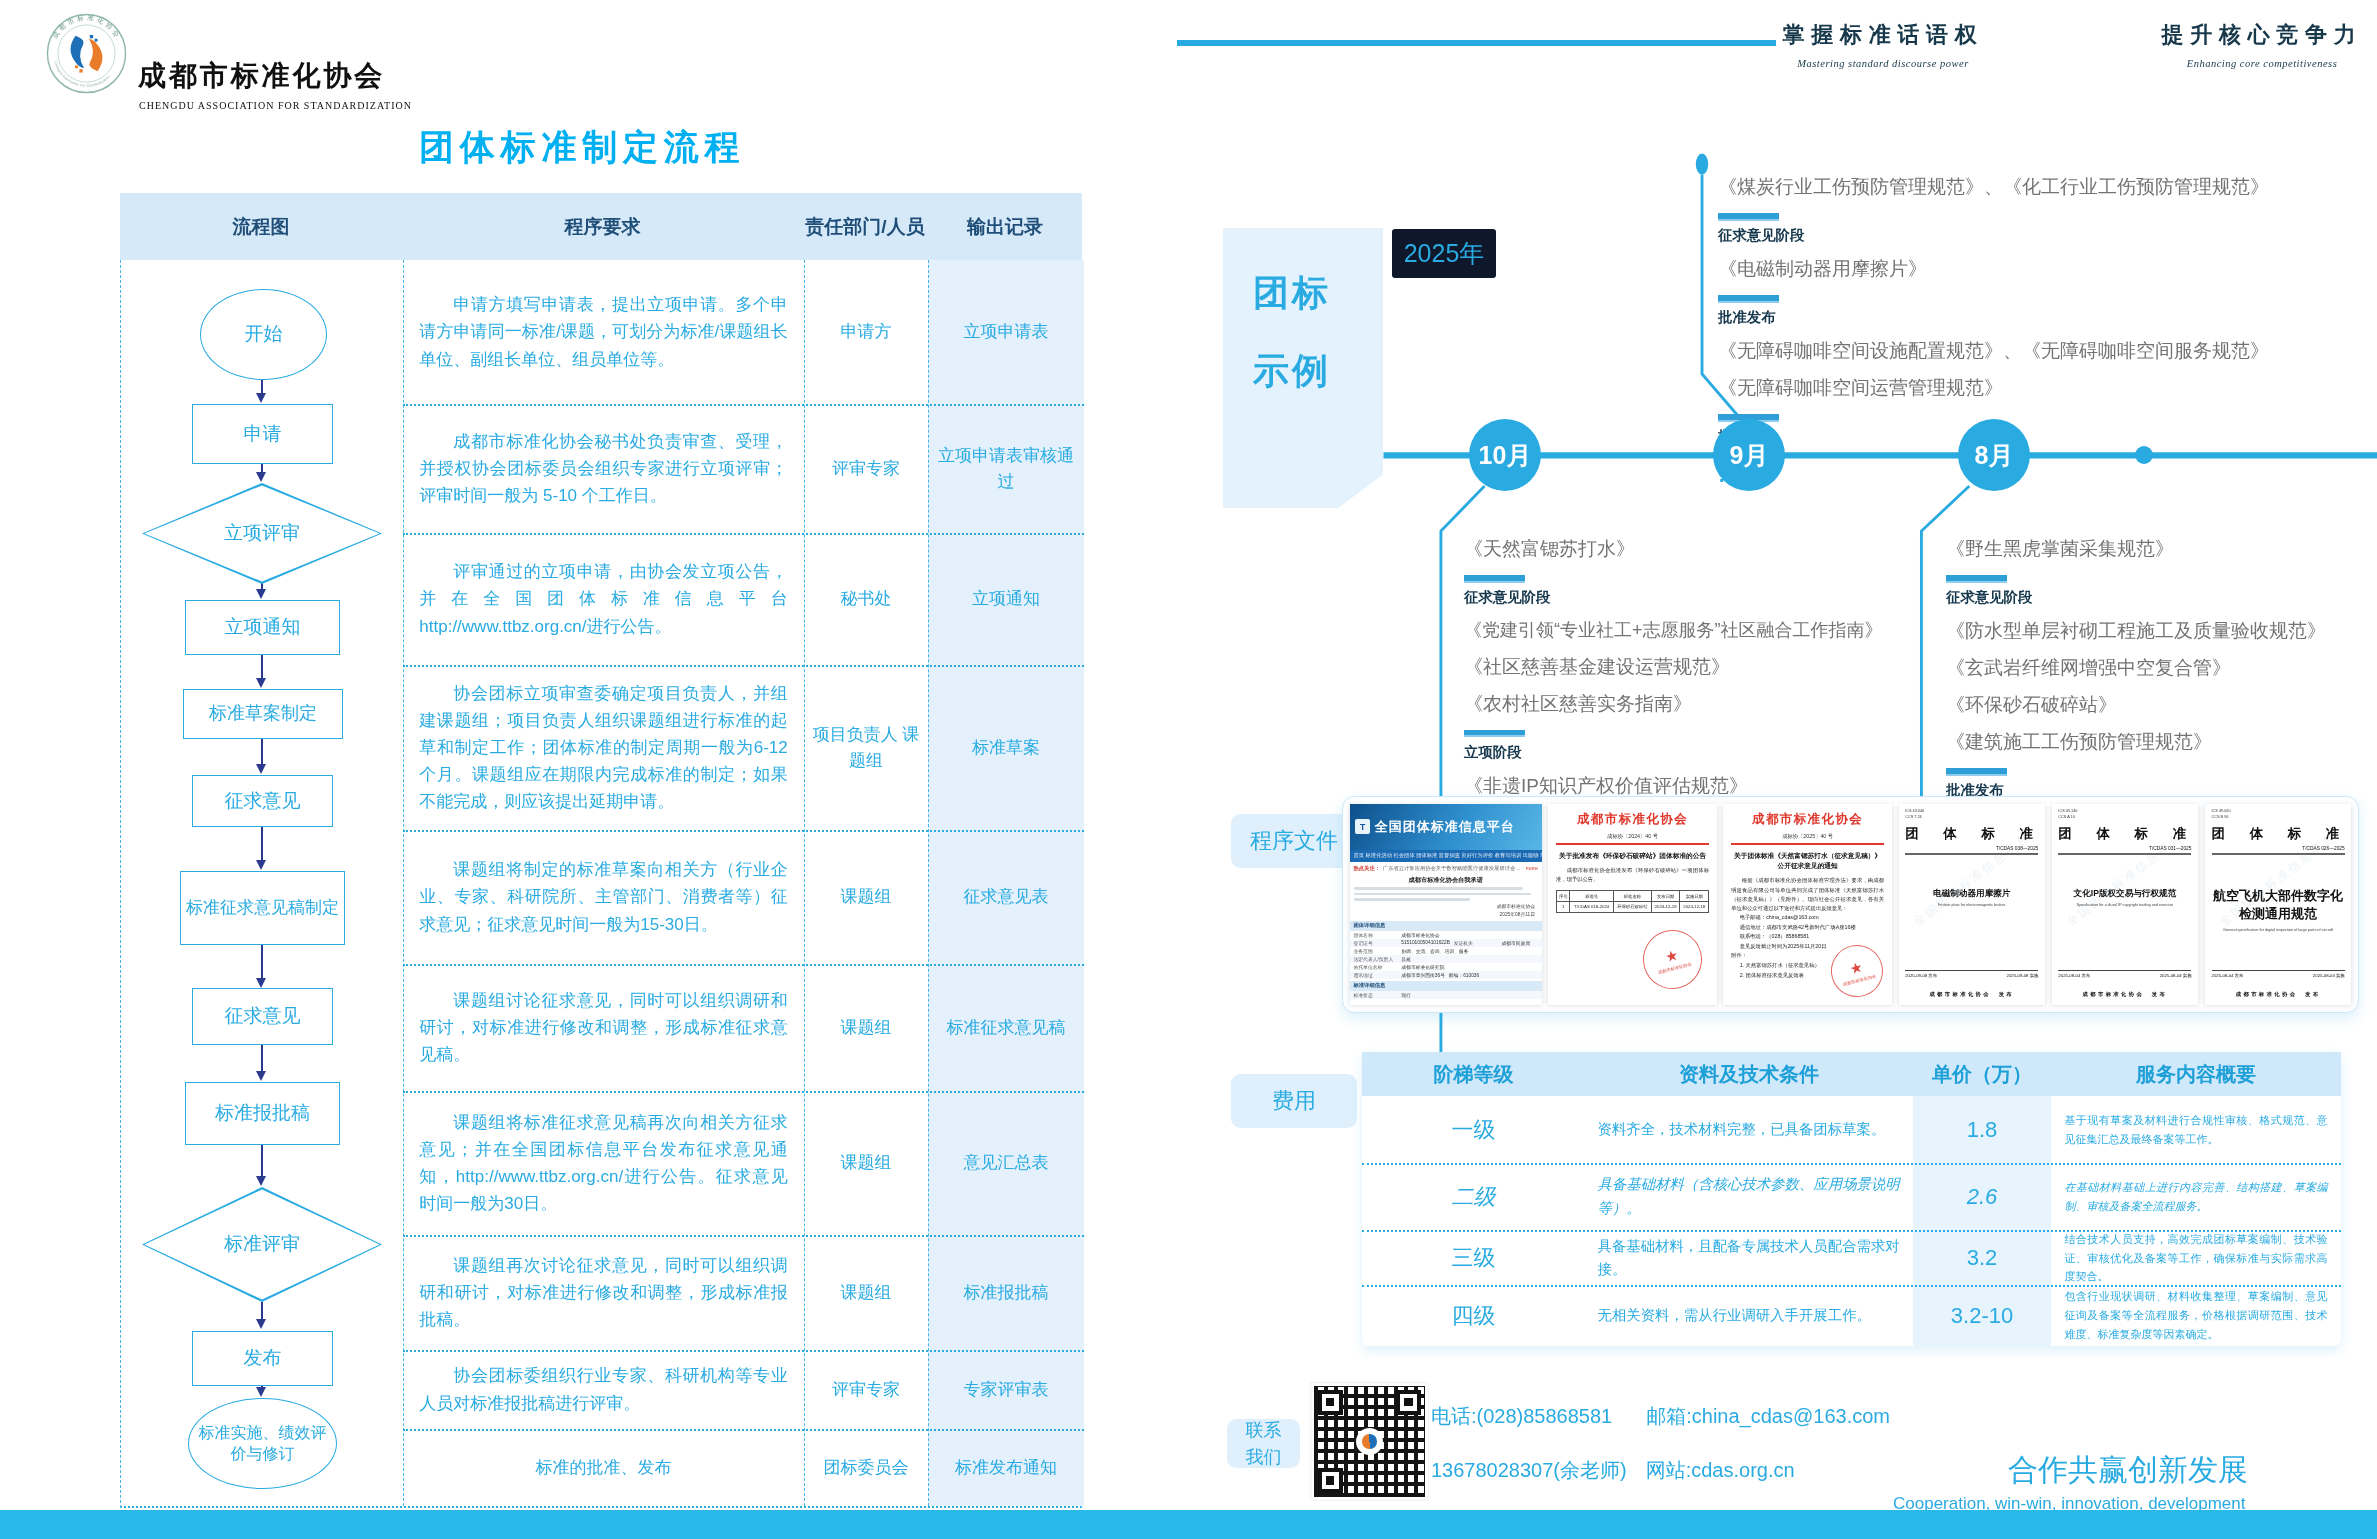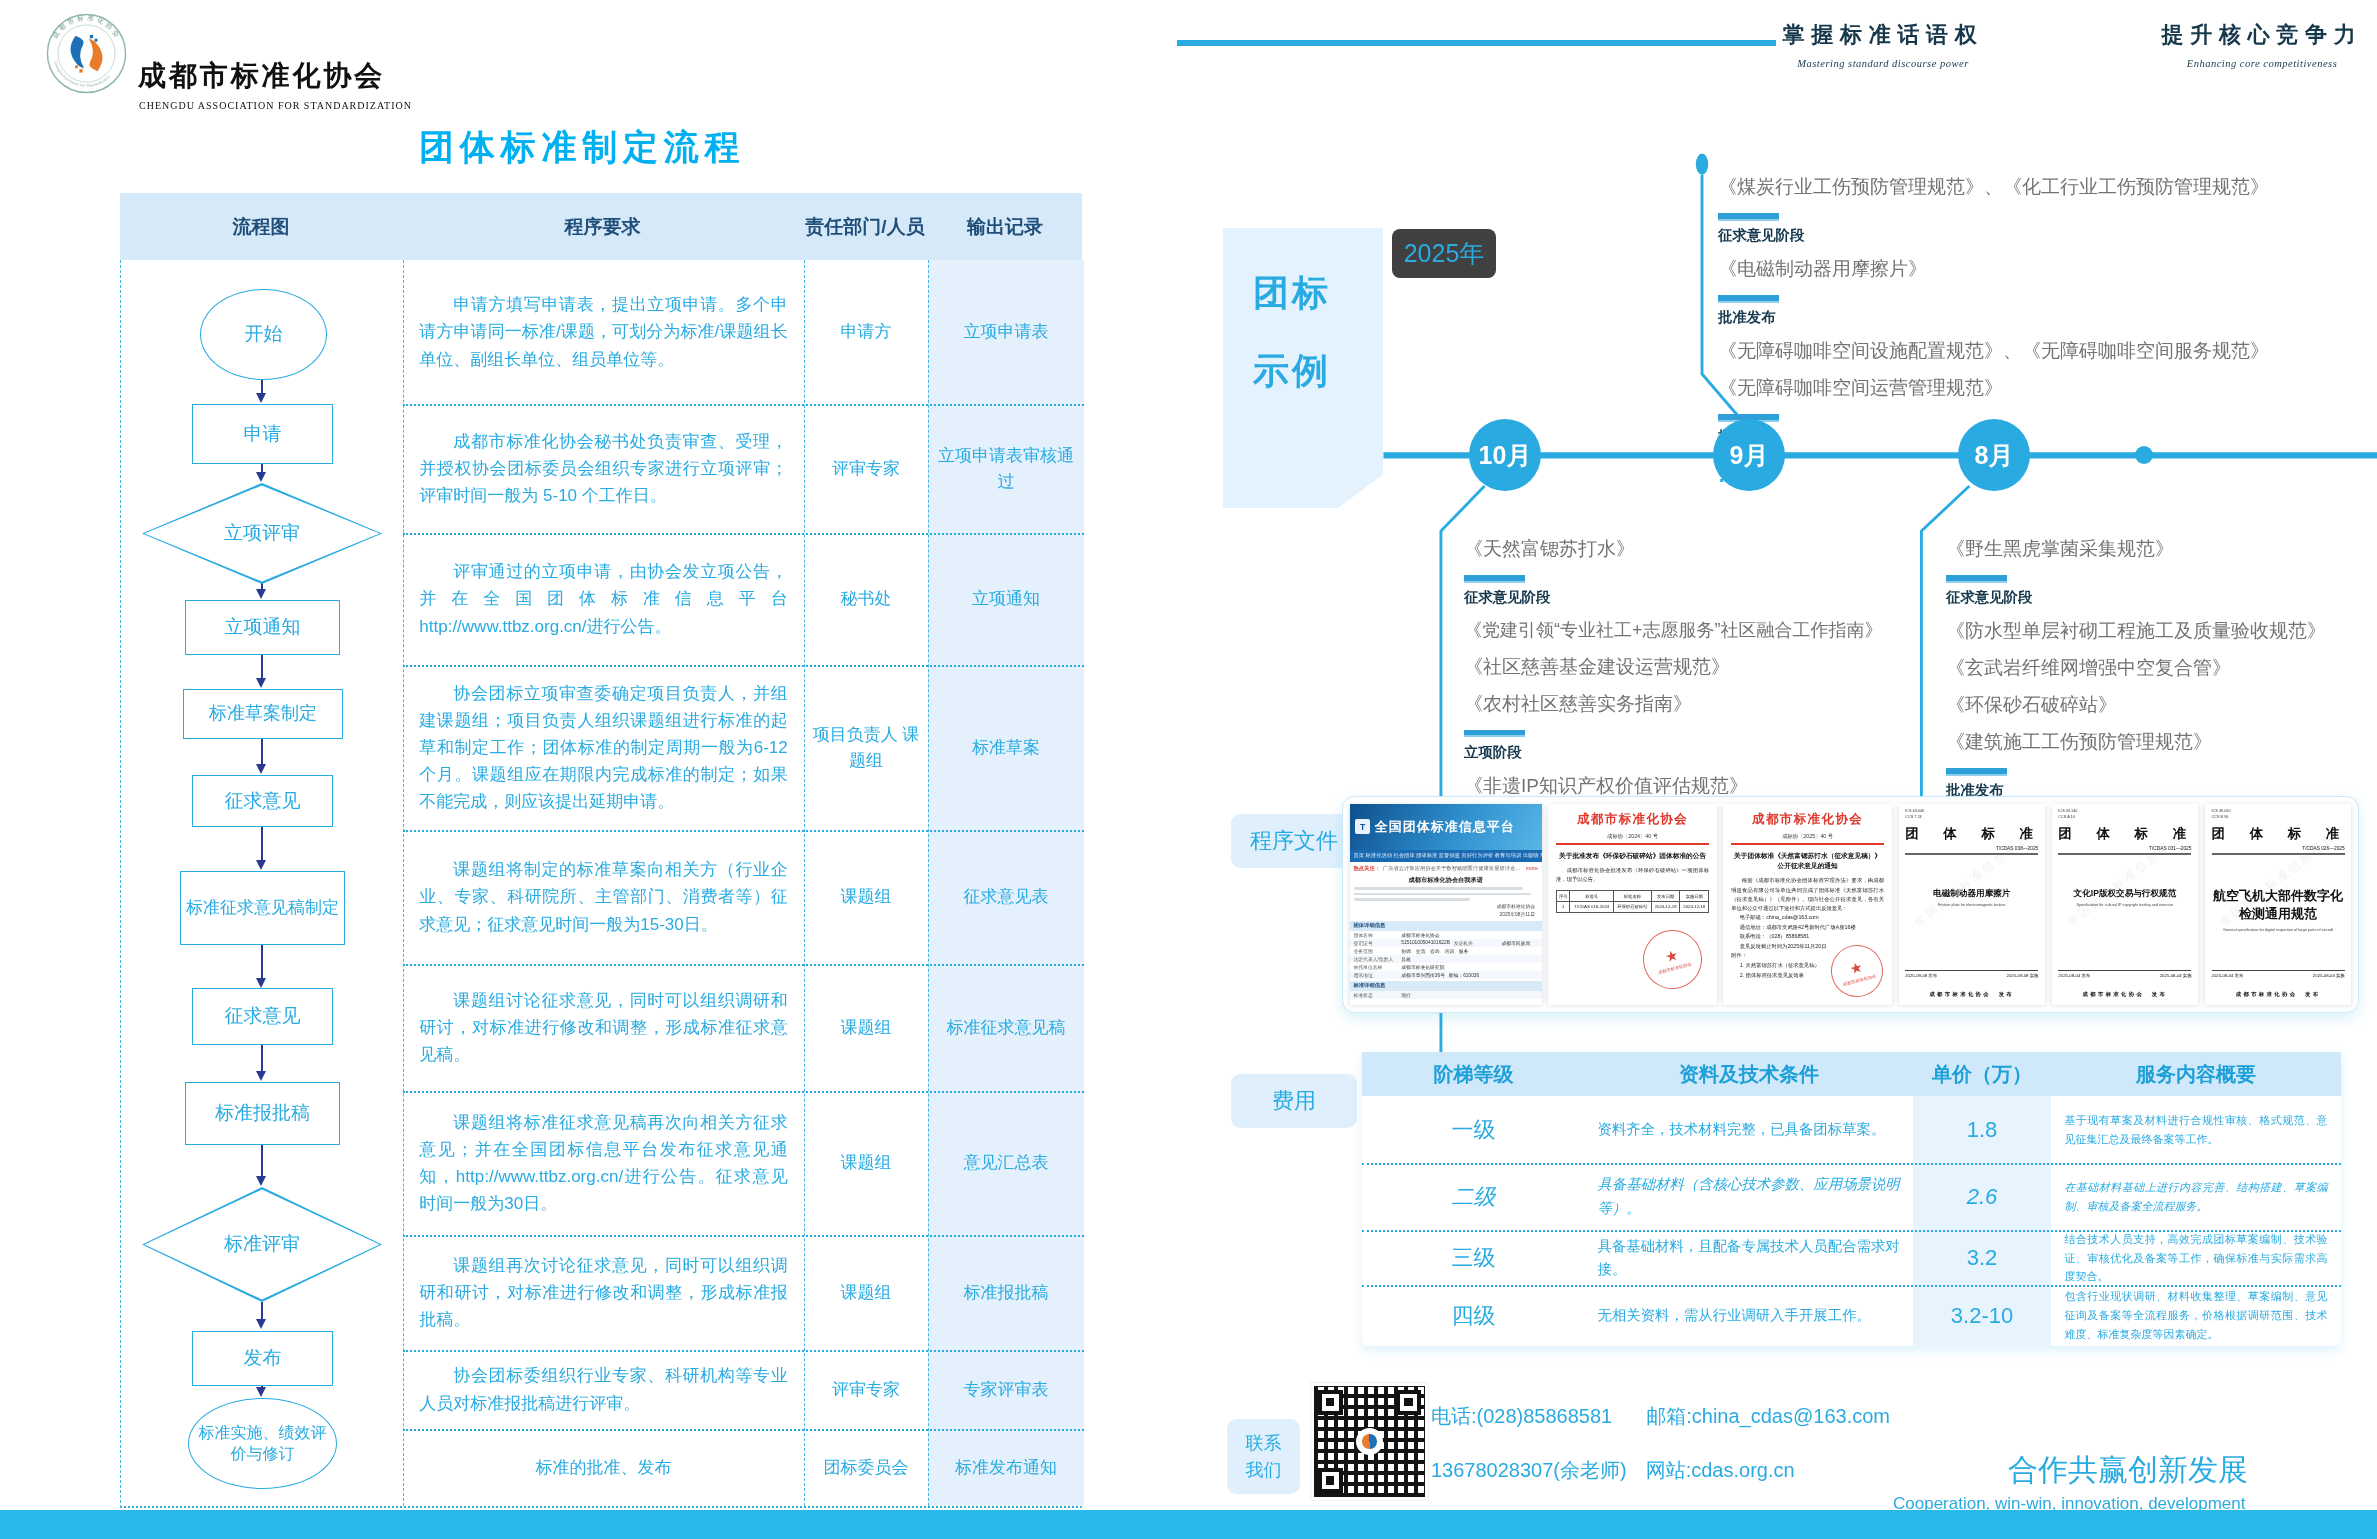--- a/index.html
+++ b/index.html
@@ -50,21 +50,21 @@
   .d-label{position:relative;z-index:3;}
   .farrow{position:absolute;left:140px;width:2.4px;background:#2a3a8f;z-index:1;}
   .farrow::after{content:"";position:absolute;left:-4.8px;bottom:-9.6px;border:5.8px solid transparent;
                  border-top:10.5px solid #2a3a8f;border-bottom:none;}
 
   
   .ex-box{position:absolute;left:1223px;top:228px;width:160px;height:280px;background:#e3f2fd;
           clip-path:polygon(0 0,100% 0,100% 88%,72% 100%,0 100%);
           display:flex;flex-direction:column;gap:29px;padding:41px 0 0 30px;box-sizing:border-box;}
   .ex-box span{font-size:36px;font-weight:bold;color:#29abe2;letter-spacing:2.9px;font-family:Liberation Mono, monospace;}
-  .year-pill{position:absolute;left:1392px;top:229px;width:104px;height:49px;background:#404040;border-radius:8px;
+  .year-pill{position:absolute;left:1392px;top:229px;width:104px;height:49px;background:#0f172a;border-radius:3px;
              display:flex;align-items:center;justify-content:center;font-size:25px;color:#29abe2;}
   .tl-svg{position:absolute;left:1222px;top:144px;width:1155px;height:1006px;pointer-events:none;}
   .mcircle{position:absolute;width:72px;height:72px;border-radius:50%;background:#29abe2;color:#fff;
            display:flex;align-items:center;justify-content:center;font-size:25px;font-weight:bold;z-index:2;}
   .mdot{position:absolute;width:18px;height:18px;border-radius:50%;background:#29abe2;z-index:2;}
   .branch{position:absolute;display:flex;flex-direction:column;align-items:flex-start;}
   .b-title{color:#737373;font-size:19px;line-height:1.3;margin:6.2px 0;}
   .b-bar{width:61px;height:5.8px;background:#2f9fd8;border-bottom:2.4px solid #8ecdee;margin:6.7px 0 3.8px;}
   .b-stage{color:#17394e;font-size:14.4px;font-weight:bold;margin:1.9px 0 5.8px;}
   .b-more{color:#29abe2;font-size:20px;font-weight:bold;letter-spacing:1.9px;margin-top:11.5px;}
@@ -602,21 +602,21 @@
       </div>
       <div class="fee-row" style="top:189px;height:61px;">
         <div class="fee-level">四级</div>
         <div class="fee-cond">无相关资料，需从行业调研入手开展工作。</div>
         <div class="fee-price">3.2-10</div>
         <div class="fee-sum">包含行业现状调研、材料收集整理、草案编制、意见征询及备案等全流程服务，价格根据调研范围、技术难度、标准复杂度等因素确定。</div>
       </div>
     </div>
   </div>
 
-  <div class="sec-label" style="left:1227px;top:1419px;width:73px;height:75px;font-size:18px;line-height:1.5;flex-direction:column;">
+  <div class="sec-label" style="left:1227px;top:1419px;width:73px;height:49px;font-size:18px;line-height:1.5;flex-direction:column;">
     <span>联系</span>
     <span>我们</span>
   </div>
   <div class="qr">
     <div class="qr-eye" style="left:3.8px;top:3.8px;"></div>
     <div class="qr-eye" style="right:3.8px;top:3.8px;"></div>
     <div class="qr-eye" style="left:3.8px;bottom:3.8px;"></div>
     <div class="qr-center">
         <i></i>
       </div>

